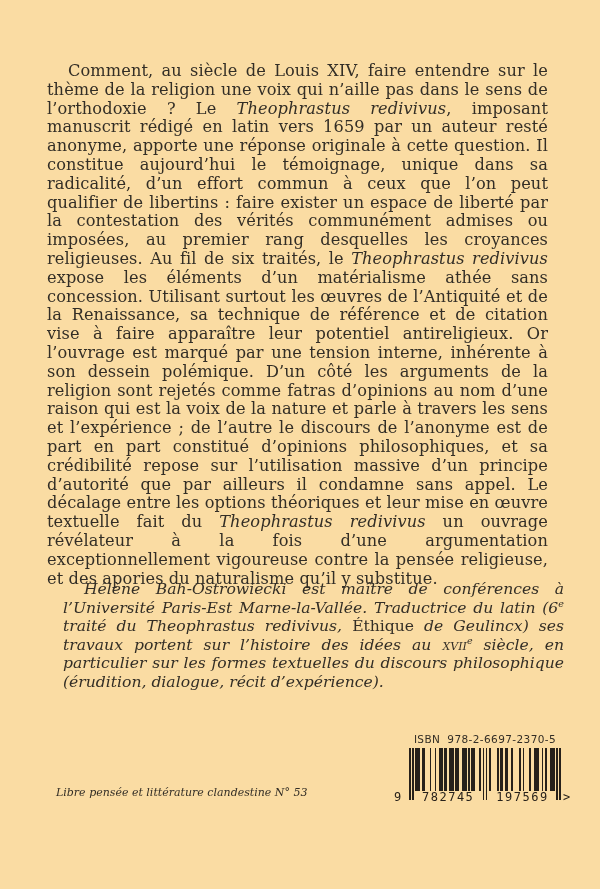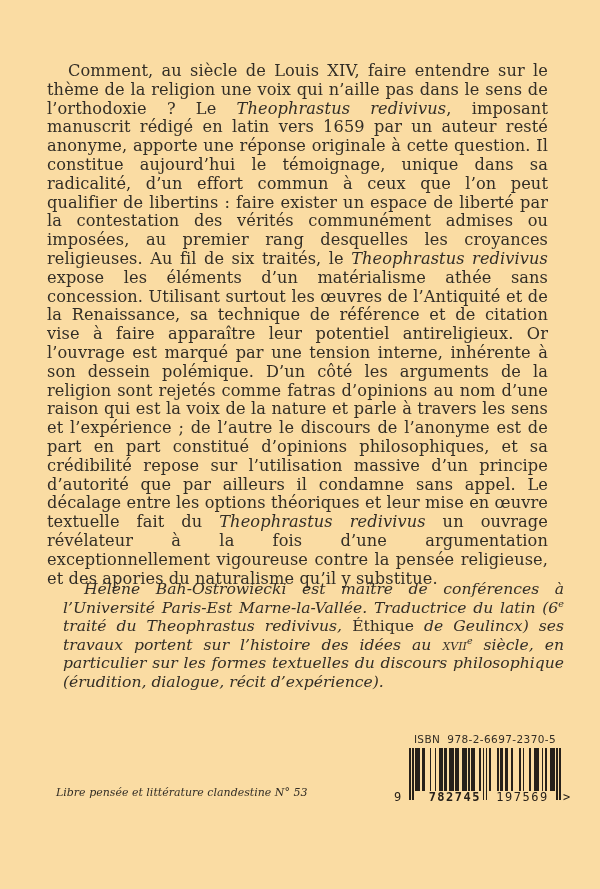--- a/index.html
+++ b/index.html
@@ -57,21 +57,21 @@
     position:relative;width:152px;height:58px;margin-left:15px;
   }
   .bar{position:absolute;top:0;height:43px;background:#27211a;}
   .bar.guard{height:52px;}
   .bc-digit{
     position:absolute;top:42px;
     font-family:"DejaVu Sans Mono", monospace;
     font-size:12px;color:#27211a;line-height:14px;
   }
   .bc-first{left:-15px;}
-  .bc-g1{left:5px;width:67px;text-align:right;letter-spacing:1.5px;font-weight:bold;}
+  .bc-g1{left:13px;width:67px;text-align:left;letter-spacing:1.5px;}
   .bc-g2{left:80px;width:67px;text-align:center;letter-spacing:1.5px;}
   .bc-end{left:154px;}
 </style>
 </head>
 <body>
 
 <div class="page">
 
   <p class="synopsis"><span>Comment, au siècle de Louis XIV, faire entendre sur le thème de la religion une voix qui n’aille pas dans le sens de l’orthodoxie ? Le </span><i>Theophrastus redivivus</i><span>, imposant manuscrit rédigé en latin vers 1659 par un auteur resté anonyme, apporte une réponse originale à cette question. Il constitue aujourd’hui le témoignage, unique dans sa radicalité, d’un effort commun à ceux que l’on peut qualifier de libertins : faire exister un espace de liberté par la contestation des vérités communément admises ou imposées, au premier rang desquelles les croyances religieuses. Au fil de six traités, le </span><i>Theophrastus redivivus</i><span> expose les éléments d’un matérialisme athée sans concession. Utilisant surtout les œuvres de l’Antiquité et de la Renaissance, sa technique de référence et de citation vise à faire apparaître leur potentiel antireligieux. Or l’ouvrage est marqué par une tension interne, inhérente à son dessein polémique. D’un côté les arguments de la religion sont rejetés comme fatras d’opinions au nom d’une raison qui est la voix de la nature et parle à travers les sens et l’expérience ; de l’autre le discours de l’anonyme est de part en part constitué d’opinions philosophiques, et sa crédibilité repose sur l’utilisation massive d’un principe d’autorité que par ailleurs il condamne sans appel. Le décalage entre les options théoriques et leur mise en œuvre textuelle fait du </span><i>Theophrastus redivivus</i><span> un ouvrage révélateur à la fois d’une argumentation exceptionnellement vigoureuse contre la pensée religieuse, et des apories du naturalisme qu’il y substitue.</span></p>
 

